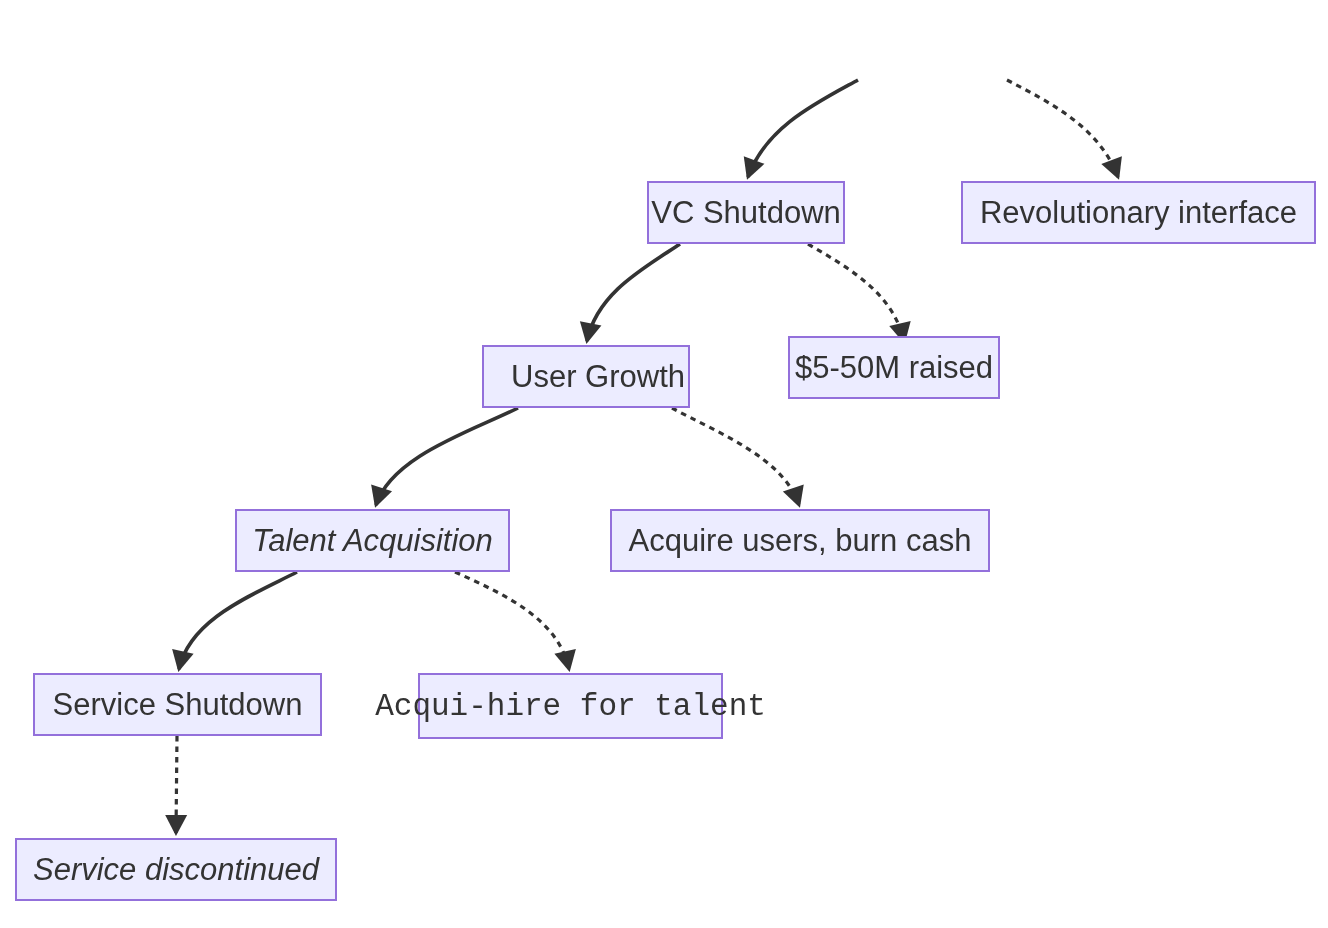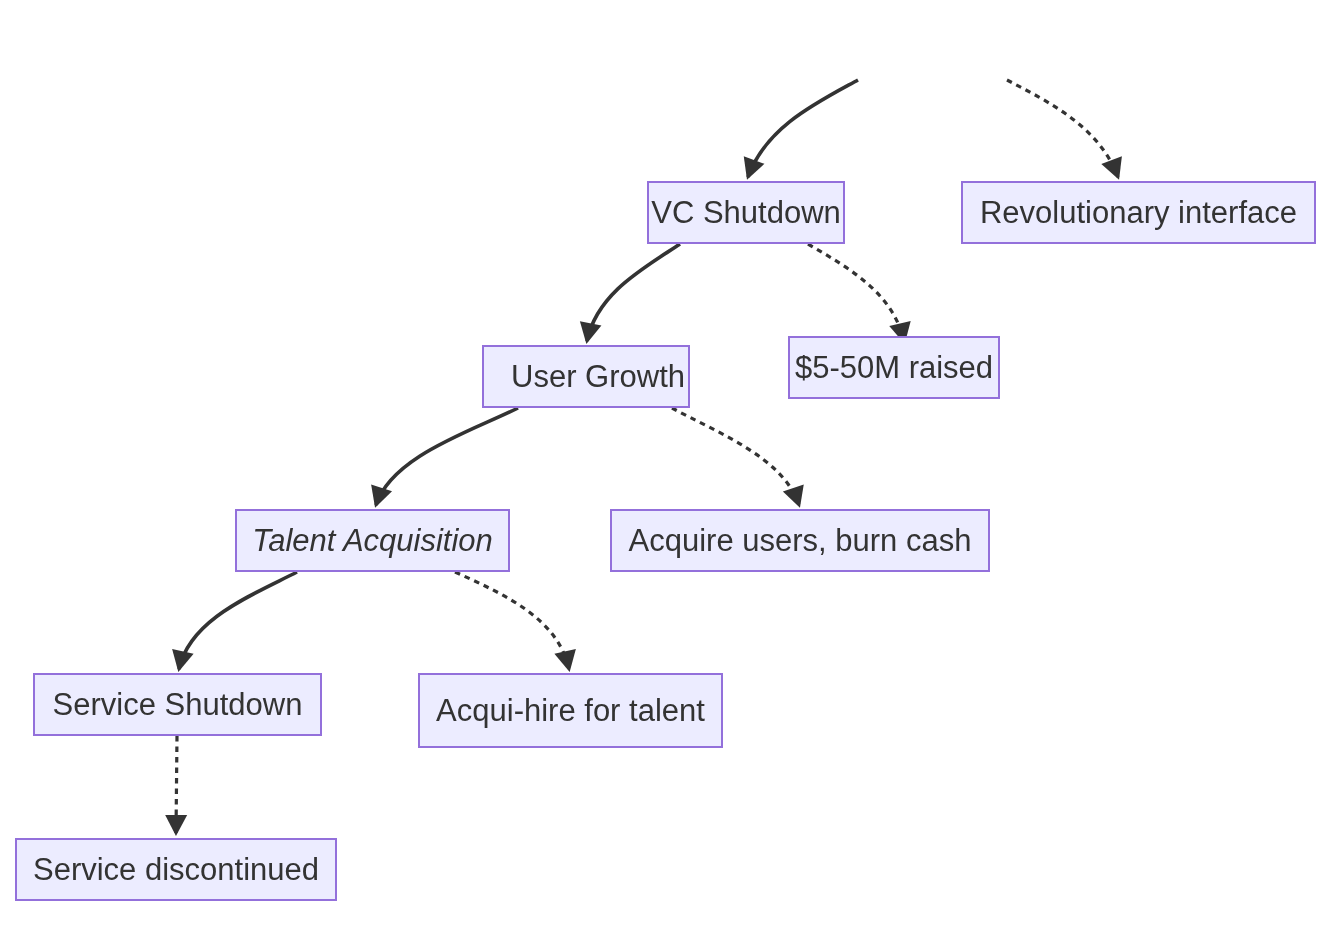--- a/index.html
+++ b/index.html
@@ -43,22 +43,22 @@
   }
   
   #n0{left:778px;top:17px;width:312px;height:63px;}
   #n1{left:647px;top:181px;width:198px;height:63px;}
   #n2{left:943px;top:181px;width:355px;height:63px;margin-left:18px;}
   #n3{left:482px;top:345px;width:208px;height:63px;padding-left:24px;}
   #n4{left:788px;top:336px;width:212px;height:63px;}
   #n5{left:235px;top:509px;width:275px;height:63px;font-style:italic;}
   #n6{left:610px;top:509px;width:380px;height:63px;}
   #n7{left:33px;top:673px;width:289px;height:63px;}
-  #n8{left:418px;top:673px;width:305px;height:75px;}
-  #n9{left:15px;top:838px;width:322px;height:63px;}
+  #n8{left:418px;top:673px;width:305px;height:66px;font-family:Liberation Mono, monospace;}
+  #n9{left:15px;top:838px;width:322px;height:63px;font-style:italic;}
 </style>
 </head>
 <body>
 
 <div class="canvas">
 
   <svg class="edge-layer" width="1328" height="928" viewBox="0 0 1328 928" xmlns="http://www.w3.org/2000/svg">
     <defs>
       <marker id="arrowhead" viewBox="0 0 12 12" refX="10" refY="6" markerWidth="24" markerHeight="26" markerUnits="userSpaceOnUse" orient="auto">
         <path class="arrow-head" d="M1,0.5 L11.5,6 L1,11.5 Z"></path>

